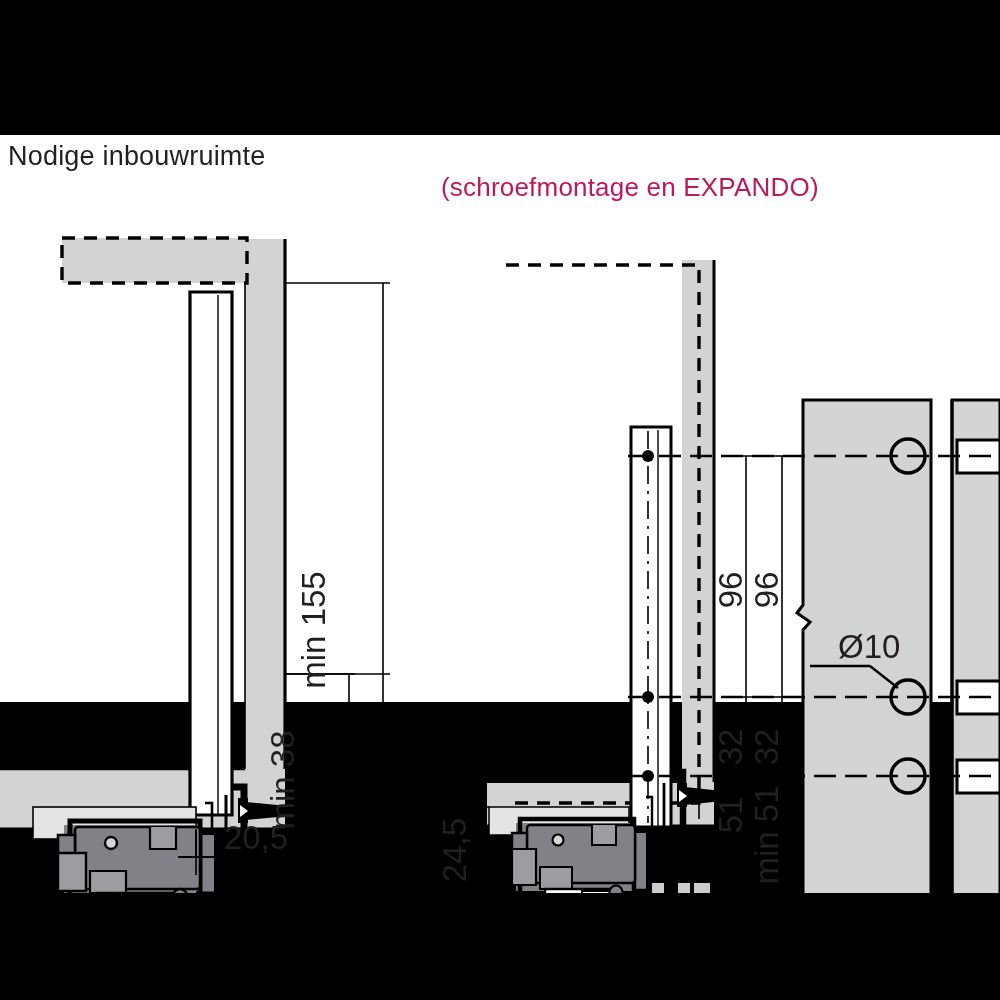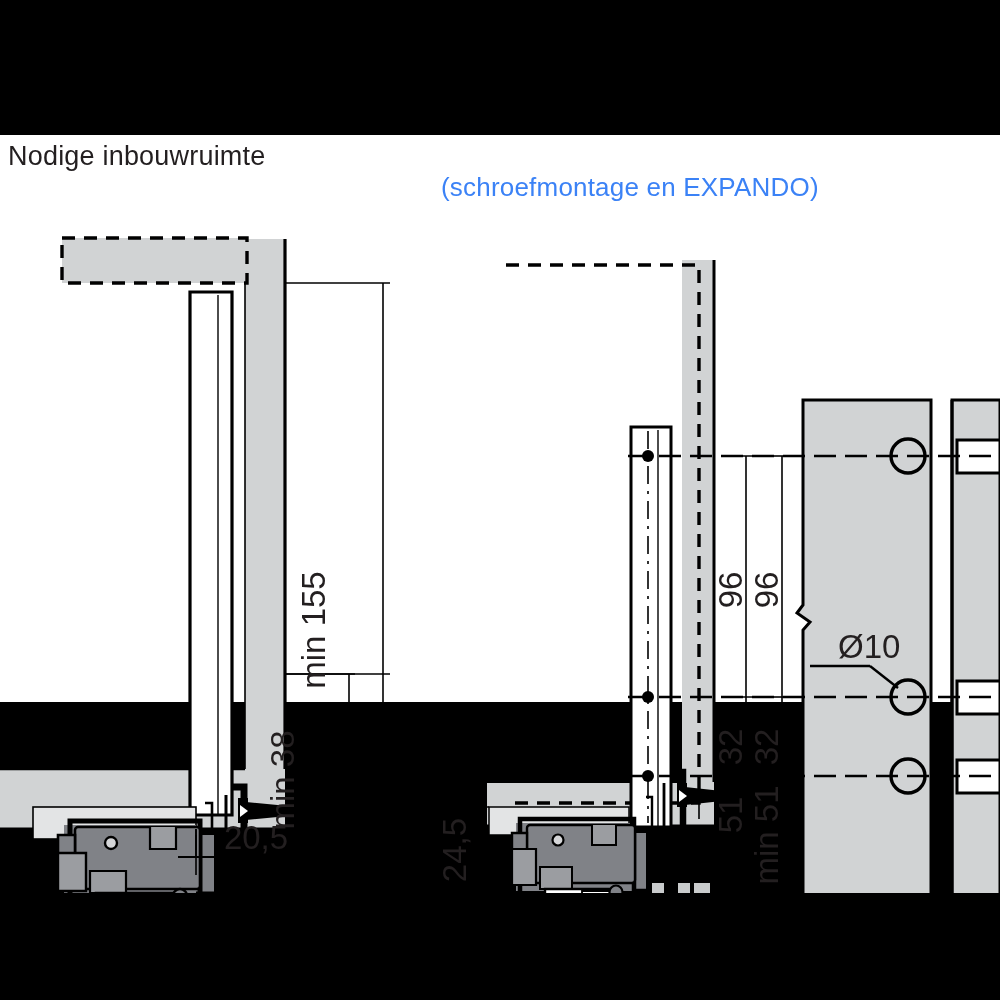--- a/index.html
+++ b/index.html
@@ -9,21 +9,21 @@
   #sheet{position:relative;width:1000px;height:1000px;background:#000;}
   #canvas{position:absolute;left:0;top:135px;width:1000px;height:567px;background:#ffffff;}
   .band{position:absolute;left:0;width:1000px;background:#000;}
   #band-top{top:0;height:135px;}
   #band-bottom{top:893px;height:107px;}
 
   .title{position:absolute;color:#231f20;font-weight:400;
          font-size:27px;letter-spacing:.2px;white-space:nowrap;}
   #title-left{left:8px;top:6px;}
   #title-right{left:441px;top:2px;}
-  #subtitle-right{left:441px;top:37px;font-size:26px;color:#3b82f6;}
+  #subtitle-right{left:441px;top:37px;font-size:26px;color:#be185d;}
 
   svg{position:absolute;left:0;top:0;}
 </style>
 </head>
 <body>
 
 <div id="sheet">
 
   <div class="band" id="band-top"></div>
   <div class="band" id="band-bottom"></div>

